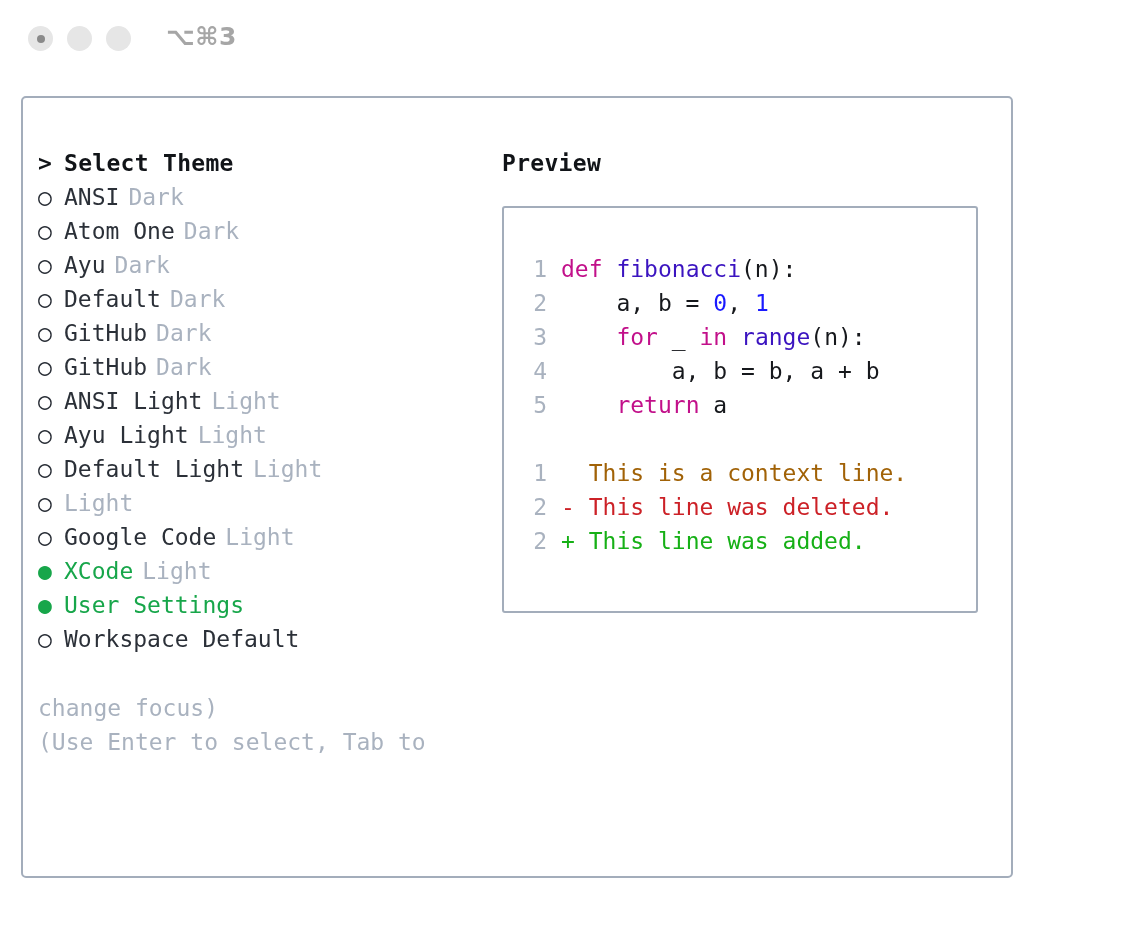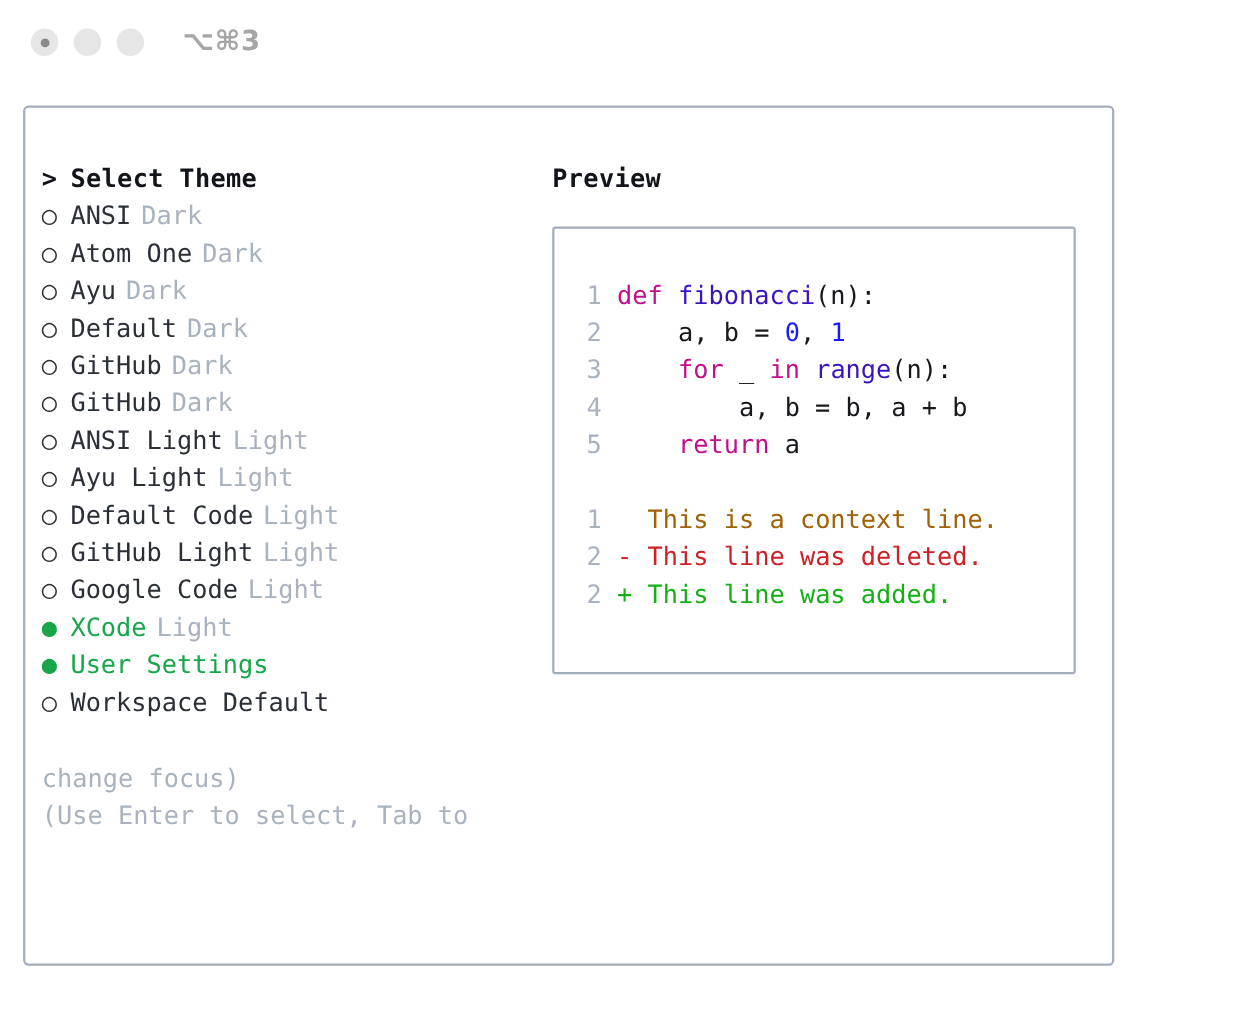--- a/index.html
+++ b/index.html
@@ -283,26 +283,25 @@
               <span class="label">ANSI Light</span>
               <span class="variant">Light</span>
             </div>
             <div class="row">
               <span class="marker">○</span>
               <span class="label">Ayu Light</span>
               <span class="variant">Light</span>
             </div>
             <div class="row">
               <span class="marker">○</span>
-              <span class="label">Default Code</span>
-              <span class="variant">Light</span>
-            </div>
-            <div class="row">
-              <span class="marker">○</span>
-              <span class="label">GitHub Light</span>
+              <span class="label">Default Light</span>
+              <span class="variant">Light</span>
+            </div>
+            <div class="row">
+              <span class="marker">○</span>
               <span class="variant">Light</span>
             </div>
             <div class="row">
               <span class="marker">○</span>
               <span class="label">Google Code</span>
               <span class="variant">Light</span>
             </div>
             <div class="row selected">
               <span class="marker selected">●</span>
               <span class="label">XCode</span>

